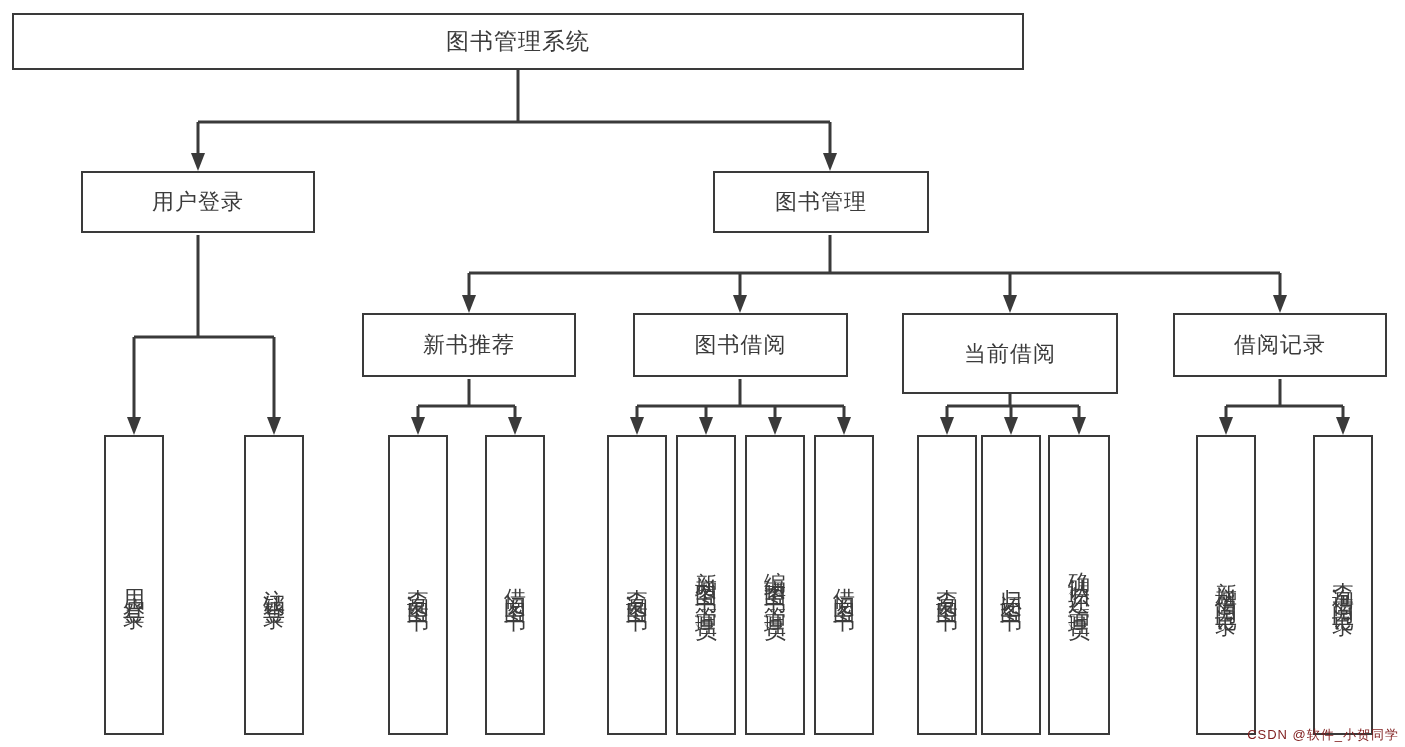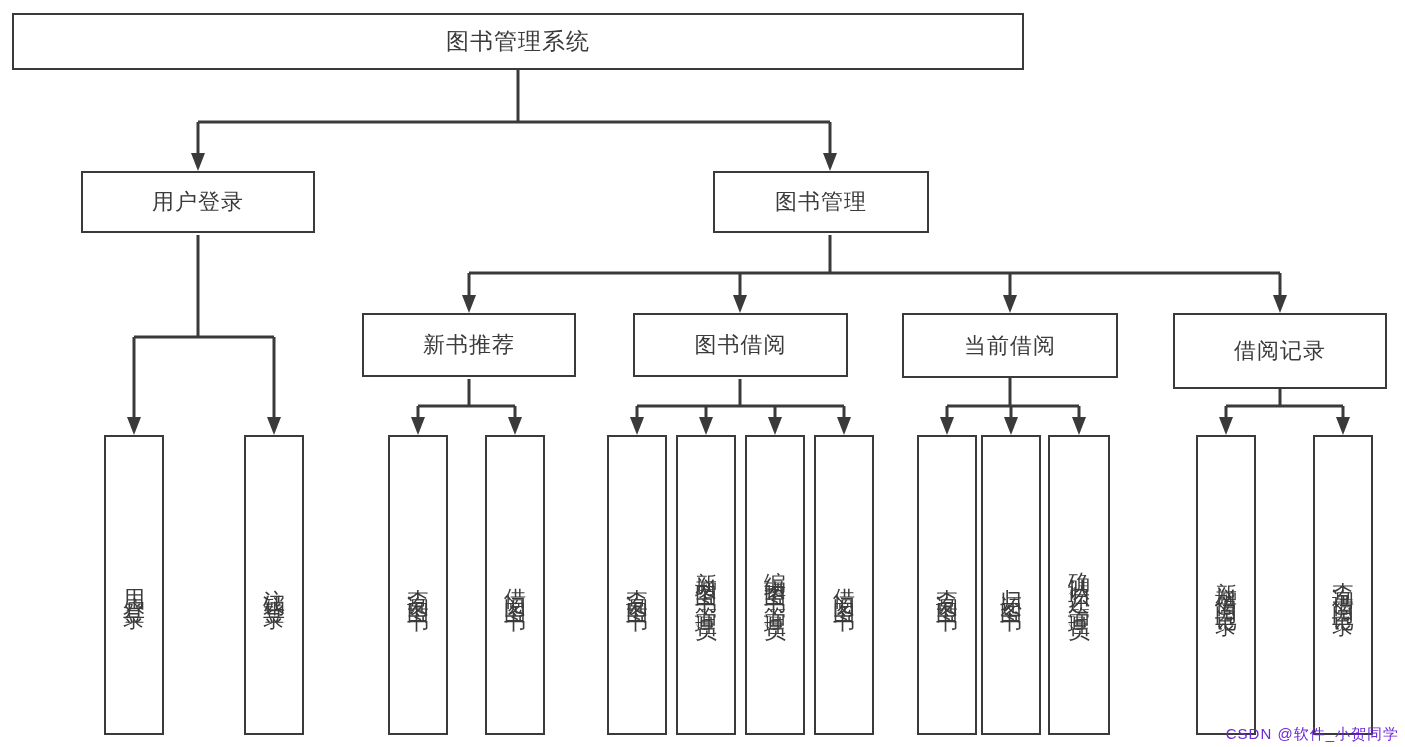--- a/index.html
+++ b/index.html
@@ -33,23 +33,23 @@
     text-orientation: mixed;
     font-size: 22px;
     letter-spacing: 7px;
     line-height: 1;
     white-space: nowrap;
   }
   #watermark {
     position: absolute;
     right: 6px;
     bottom: 3px;
-    font-size: 15px;
+    font-size: 13px;
     letter-spacing: 1px;
-    color: #6d28d9;
+    color: #7f1d1d;
     z-index: 5;
     margin-left: 6px;
   }
 </style>
 </head>
 <body>
 
 <div id="stage">
 
   <svg id="wires" viewBox="0 0 1405 747" xmlns="http://www.w3.org/2000/svg">
@@ -95,22 +95,22 @@
     </g>
   </svg>
 
   <div class="box h title" style="left:12px; top:13px; width:1012px; height:57px;">图书管理系统</div>
 
   <div class="box h" style="left:81px; top:171px; width:234px; height:62px;">用户登录</div>
   <div class="box h" style="left:713px; top:171px; width:216px; height:62px;">图书管理</div>
 
   <div class="box h" style="left:633px; top:313px; width:215px; height:64px;">图书借阅</div>
   <div class="box h" style="left:362px; top:313px; width:214px; height:64px;">新书推荐</div>
-  <div class="box h" style="left:902px; top:313px; width:216px; height:65px;">当前借阅</div>
-  <div class="box h" style="left:1173px; top:313px; width:214px; height:76px;">借阅记录</div>
+  <div class="box h" style="left:902px; top:313px; width:216px; height:81px;">当前借阅</div>
+  <div class="box h" style="left:1173px; top:313px; width:214px; height:64px;">借阅记录</div>
 
   <div class="box v" style="left:104px; top:435px; width:60px; height:300px;">
     <span>用户登录</span>
   </div>
   <div class="box v" style="left:244px; top:435px; width:60px; height:300px;">
     <span>注销登录</span>
   </div>
 
   <div class="box v" style="left:388px; top:435px; width:60px; height:300px;">
     <span>查询图书</span>

